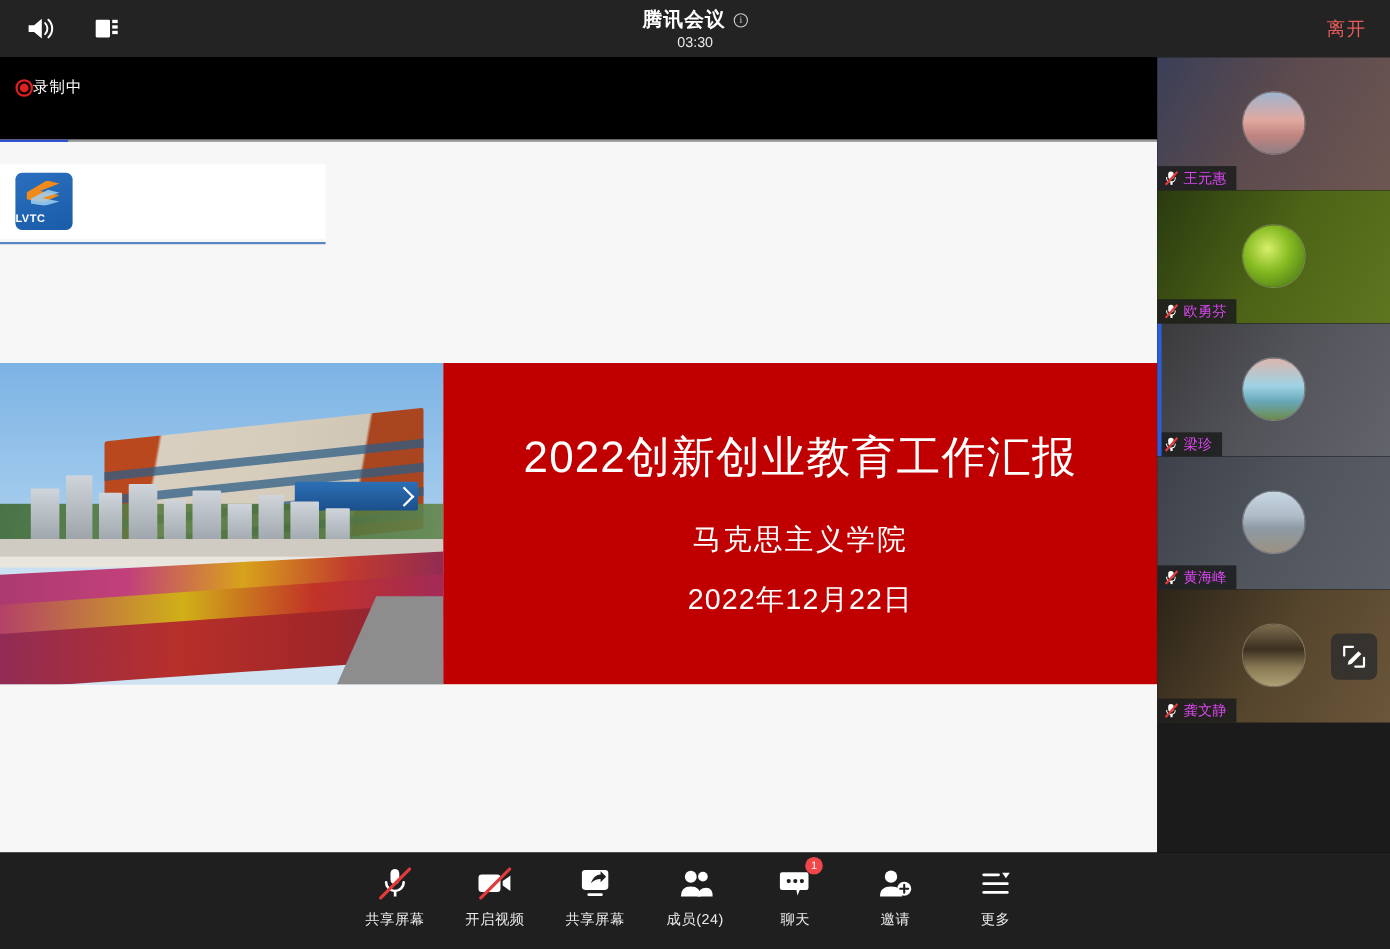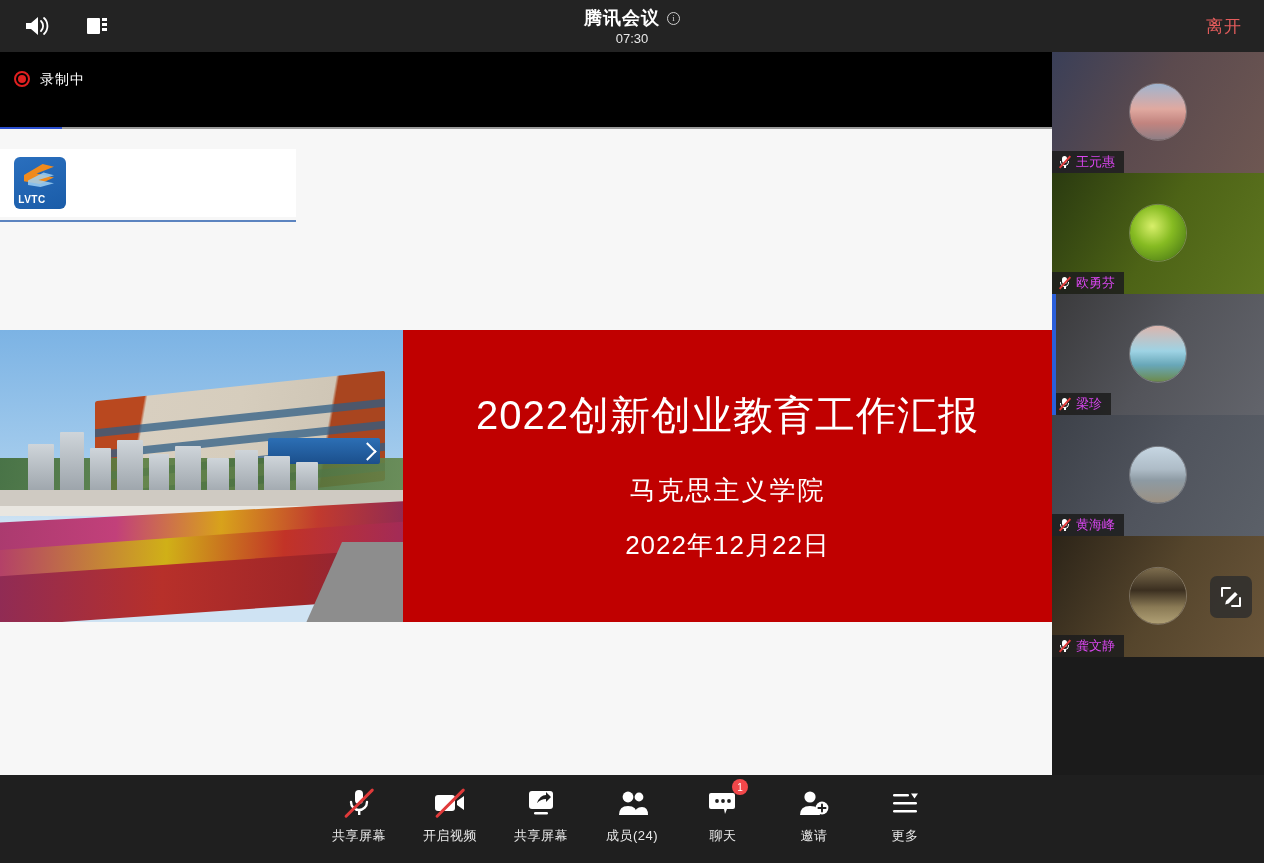--- a/index.html
+++ b/index.html
@@ -35,21 +35,21 @@
   .leave-btn {
     position: absolute; right: 22px; top: 50%; transform: translateY(-50%);
     color: #e45c5c; font-size: 17px; cursor: pointer; letter-spacing: 1px;
   }
 
   
   .rec-strip {
     position: absolute; left: 0; top: 52px; width: 1052px; height: 75px;
     background: #000;
   }
-  .rec-row { position: absolute; left: 14px; top: 19px; display: flex; align-items: flex-start; gap: 10px; }
+  .rec-row { position: absolute; left: 14px; top: 19px; display: flex; align-items: center; }
   .rec-dot {
     width: 16px; height: 16px; border-radius: 50%;
     border: 2px solid #e02020; background: #000;
     display: flex; align-items: center; justify-content: center;
   }
   .rec-dot i { display: block; width: 8px; height: 8px; border-radius: 50%; background: #e02020; }
   .rec-text { color: #fff; font-size: 14px; letter-spacing: 1px; }
 
   
   .share-area {
@@ -67,21 +67,21 @@
   }
   .logo-mark .g1 {
     position: absolute; left: 10px; top: 7px; width: 30px; height: 20px;
     background: #f08a1c; clip-path: polygon(0 55%, 62% 0, 100% 14%, 42% 48%, 100% 68%, 52% 100%, 0 86%);
   }
   .logo-mark .g2 {
     position: absolute; left: 14px; top: 14px; width: 26px; height: 16px;
     background: #9fd0f2; clip-path: polygon(0 60%, 60% 10%, 100% 26%, 40% 56%, 100% 76%, 48% 100%, 0 88%);
     opacity: .85;
   }
-  .logo-mark .lv { position: absolute; left: 0; right: 16px; bottom: 4px; text-align: center; color: #fff; font-size: 10px; font-weight: bold; letter-spacing: .5px; }
+  .logo-mark .lv { position: absolute; left: 0; right: 16px; bottom: 4px; color: #fff; font-size: 10px; font-weight: bold; letter-spacing: .5px; }
   .logo-text { margin-left: 11px; }
   .logo-cn {
     font-family: "Liberation Serif", "DejaVu Serif", serif;
     font-size: 27px; color: #111; font-weight: bold; font-style: italic;
     letter-spacing: 2px; line-height: 1.05; white-space: nowrap;
   }
   .logo-en { font-size: 12.5px; color: #3a3a3a; letter-spacing: .2px; white-space: nowrap; margin-top: 2px; }
   .logo-rule { position: absolute; left: 0; top: 93px; width: 296px; height: 2px; background: #5c84c0; }
 
   
@@ -211,21 +211,21 @@
           <rect x="16" y="13" width="5" height="3" fill="#fff"></rect>
         </svg>
       </div>
     </div>
 
     <div class="topbar-center">
       <div class="tb-title-row">
         <span class="tb-title">腾讯会议</span>
         <span class="info-icon">i</span>
       </div>
-      <div class="tb-time">07:30</div>
+      <div class="tb-time">03:30</div>
     </div>
 
     <div class="leave-btn">离开</div>
   </div>
 
   <div class="rec-strip">
     <div class="rec-row">
       <span class="rec-dot">
           <i></i>
         </span>

